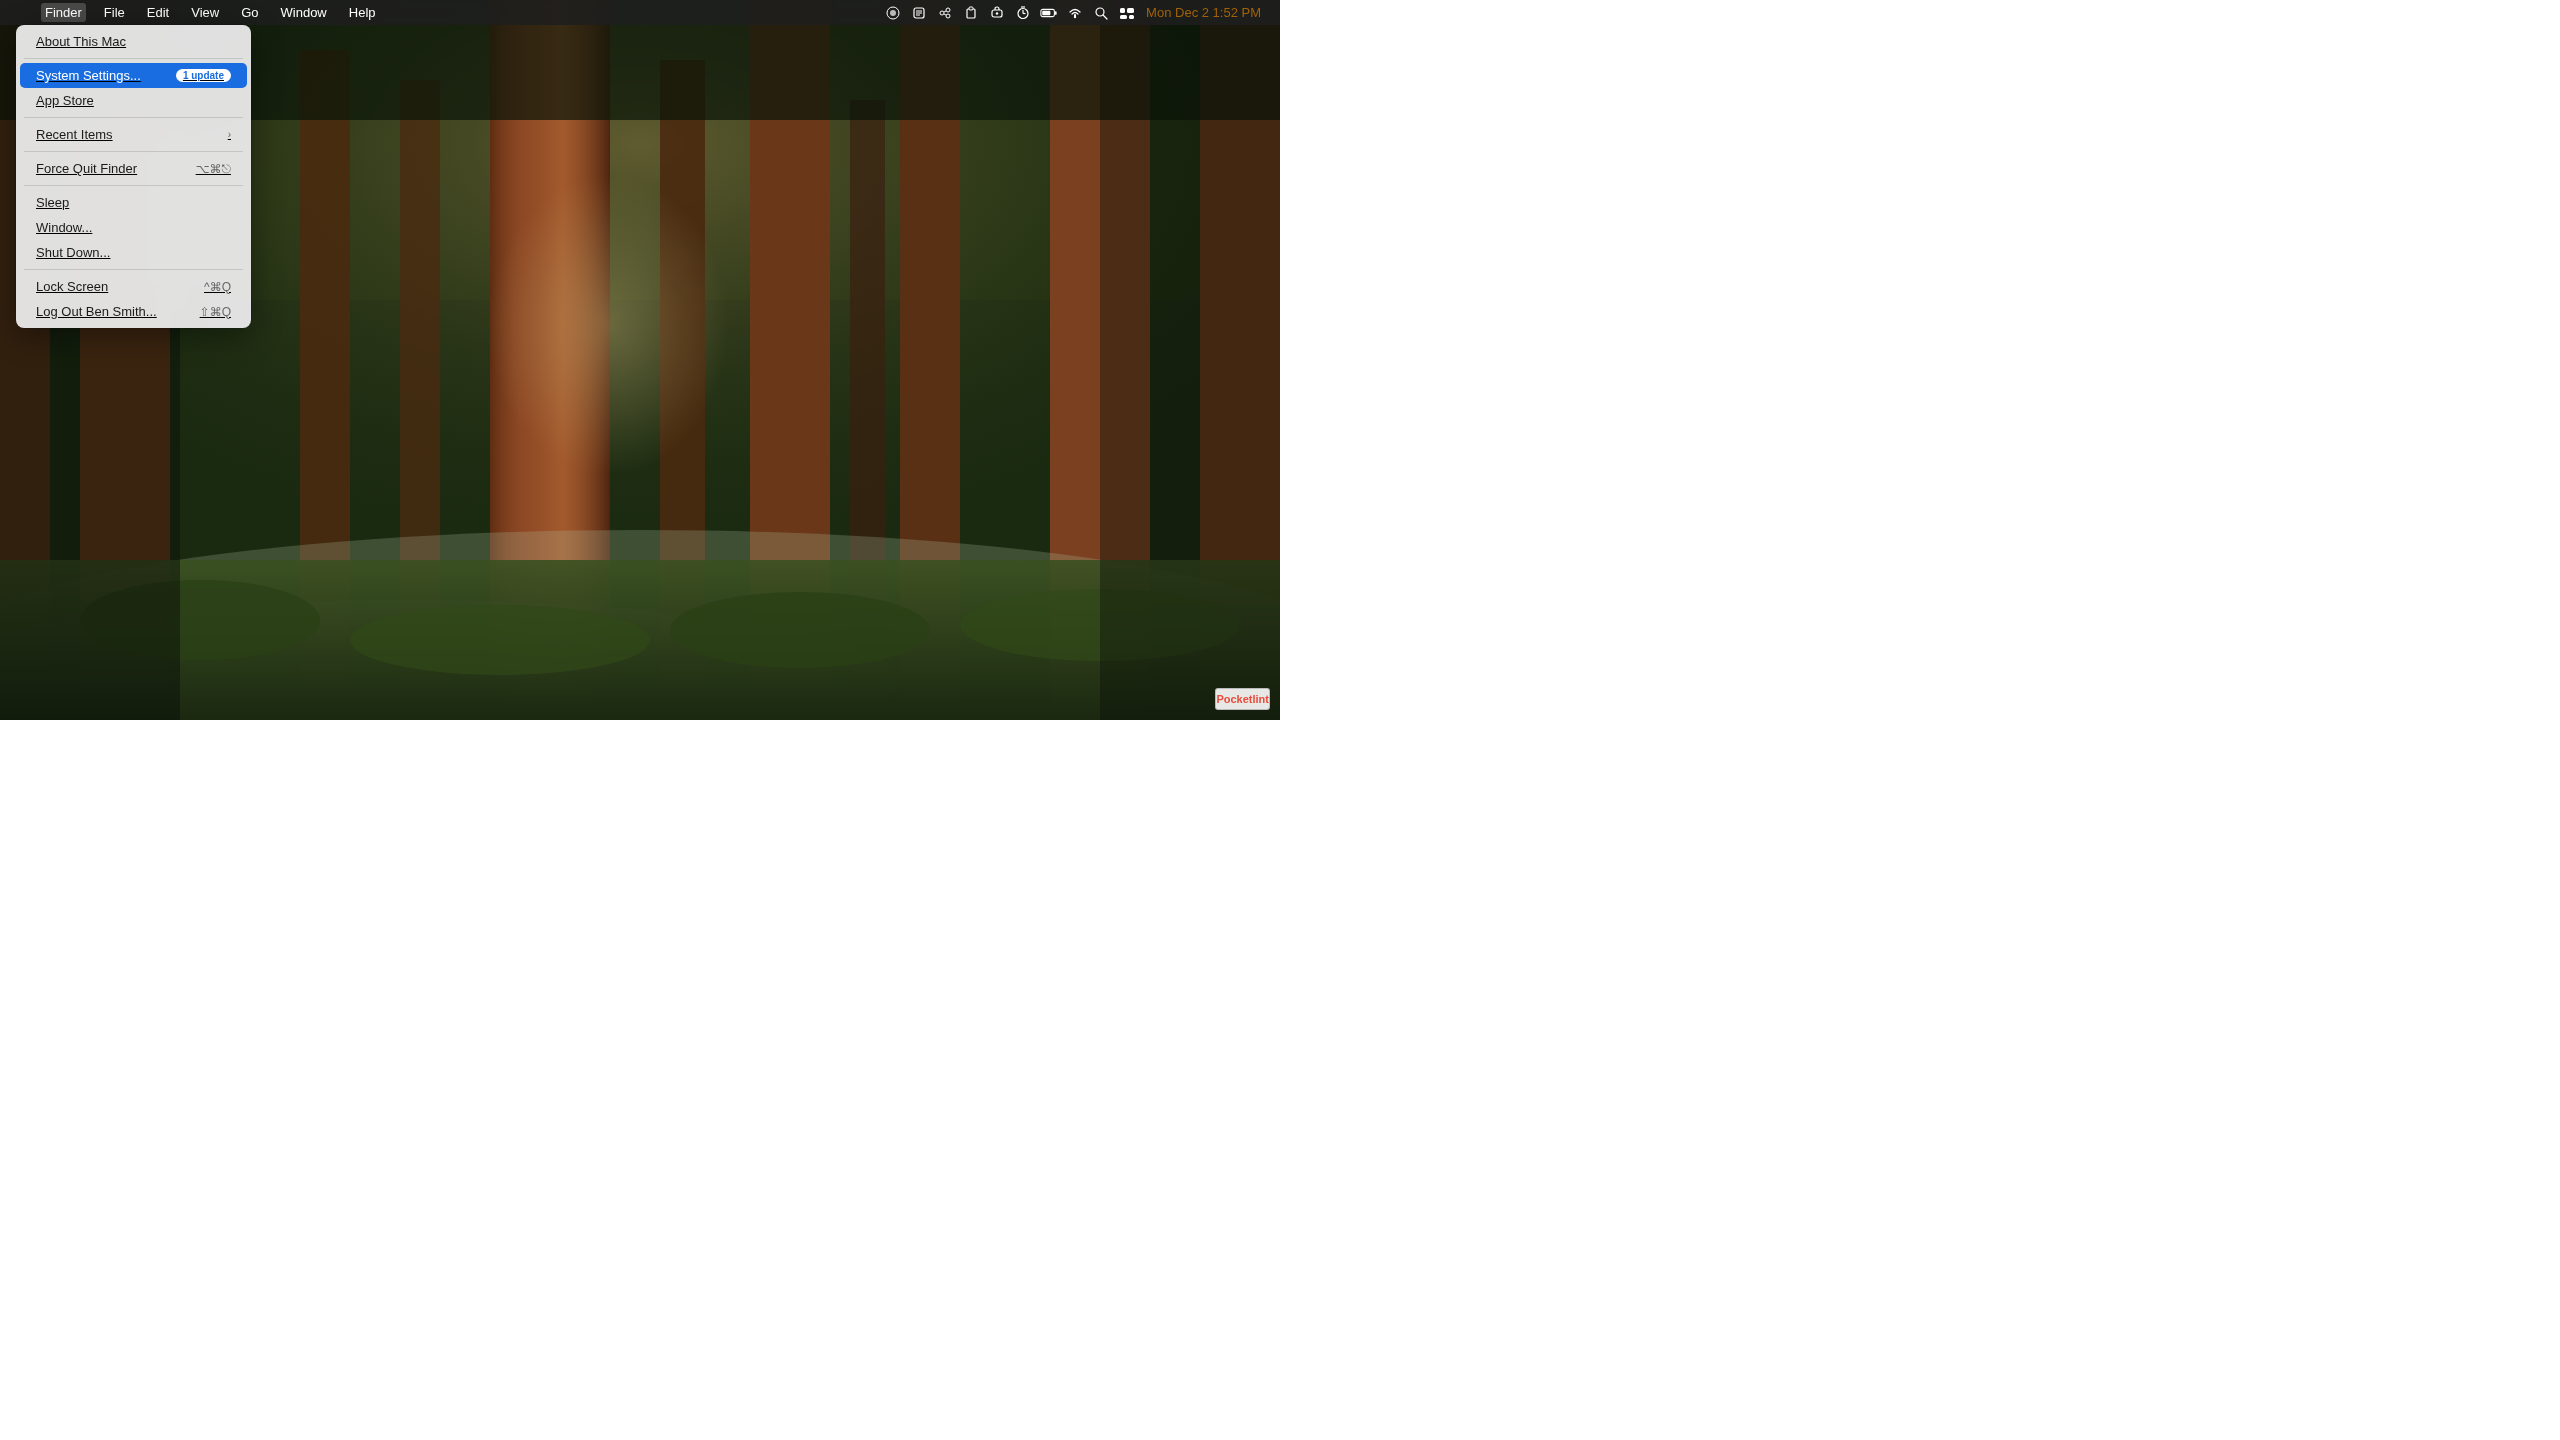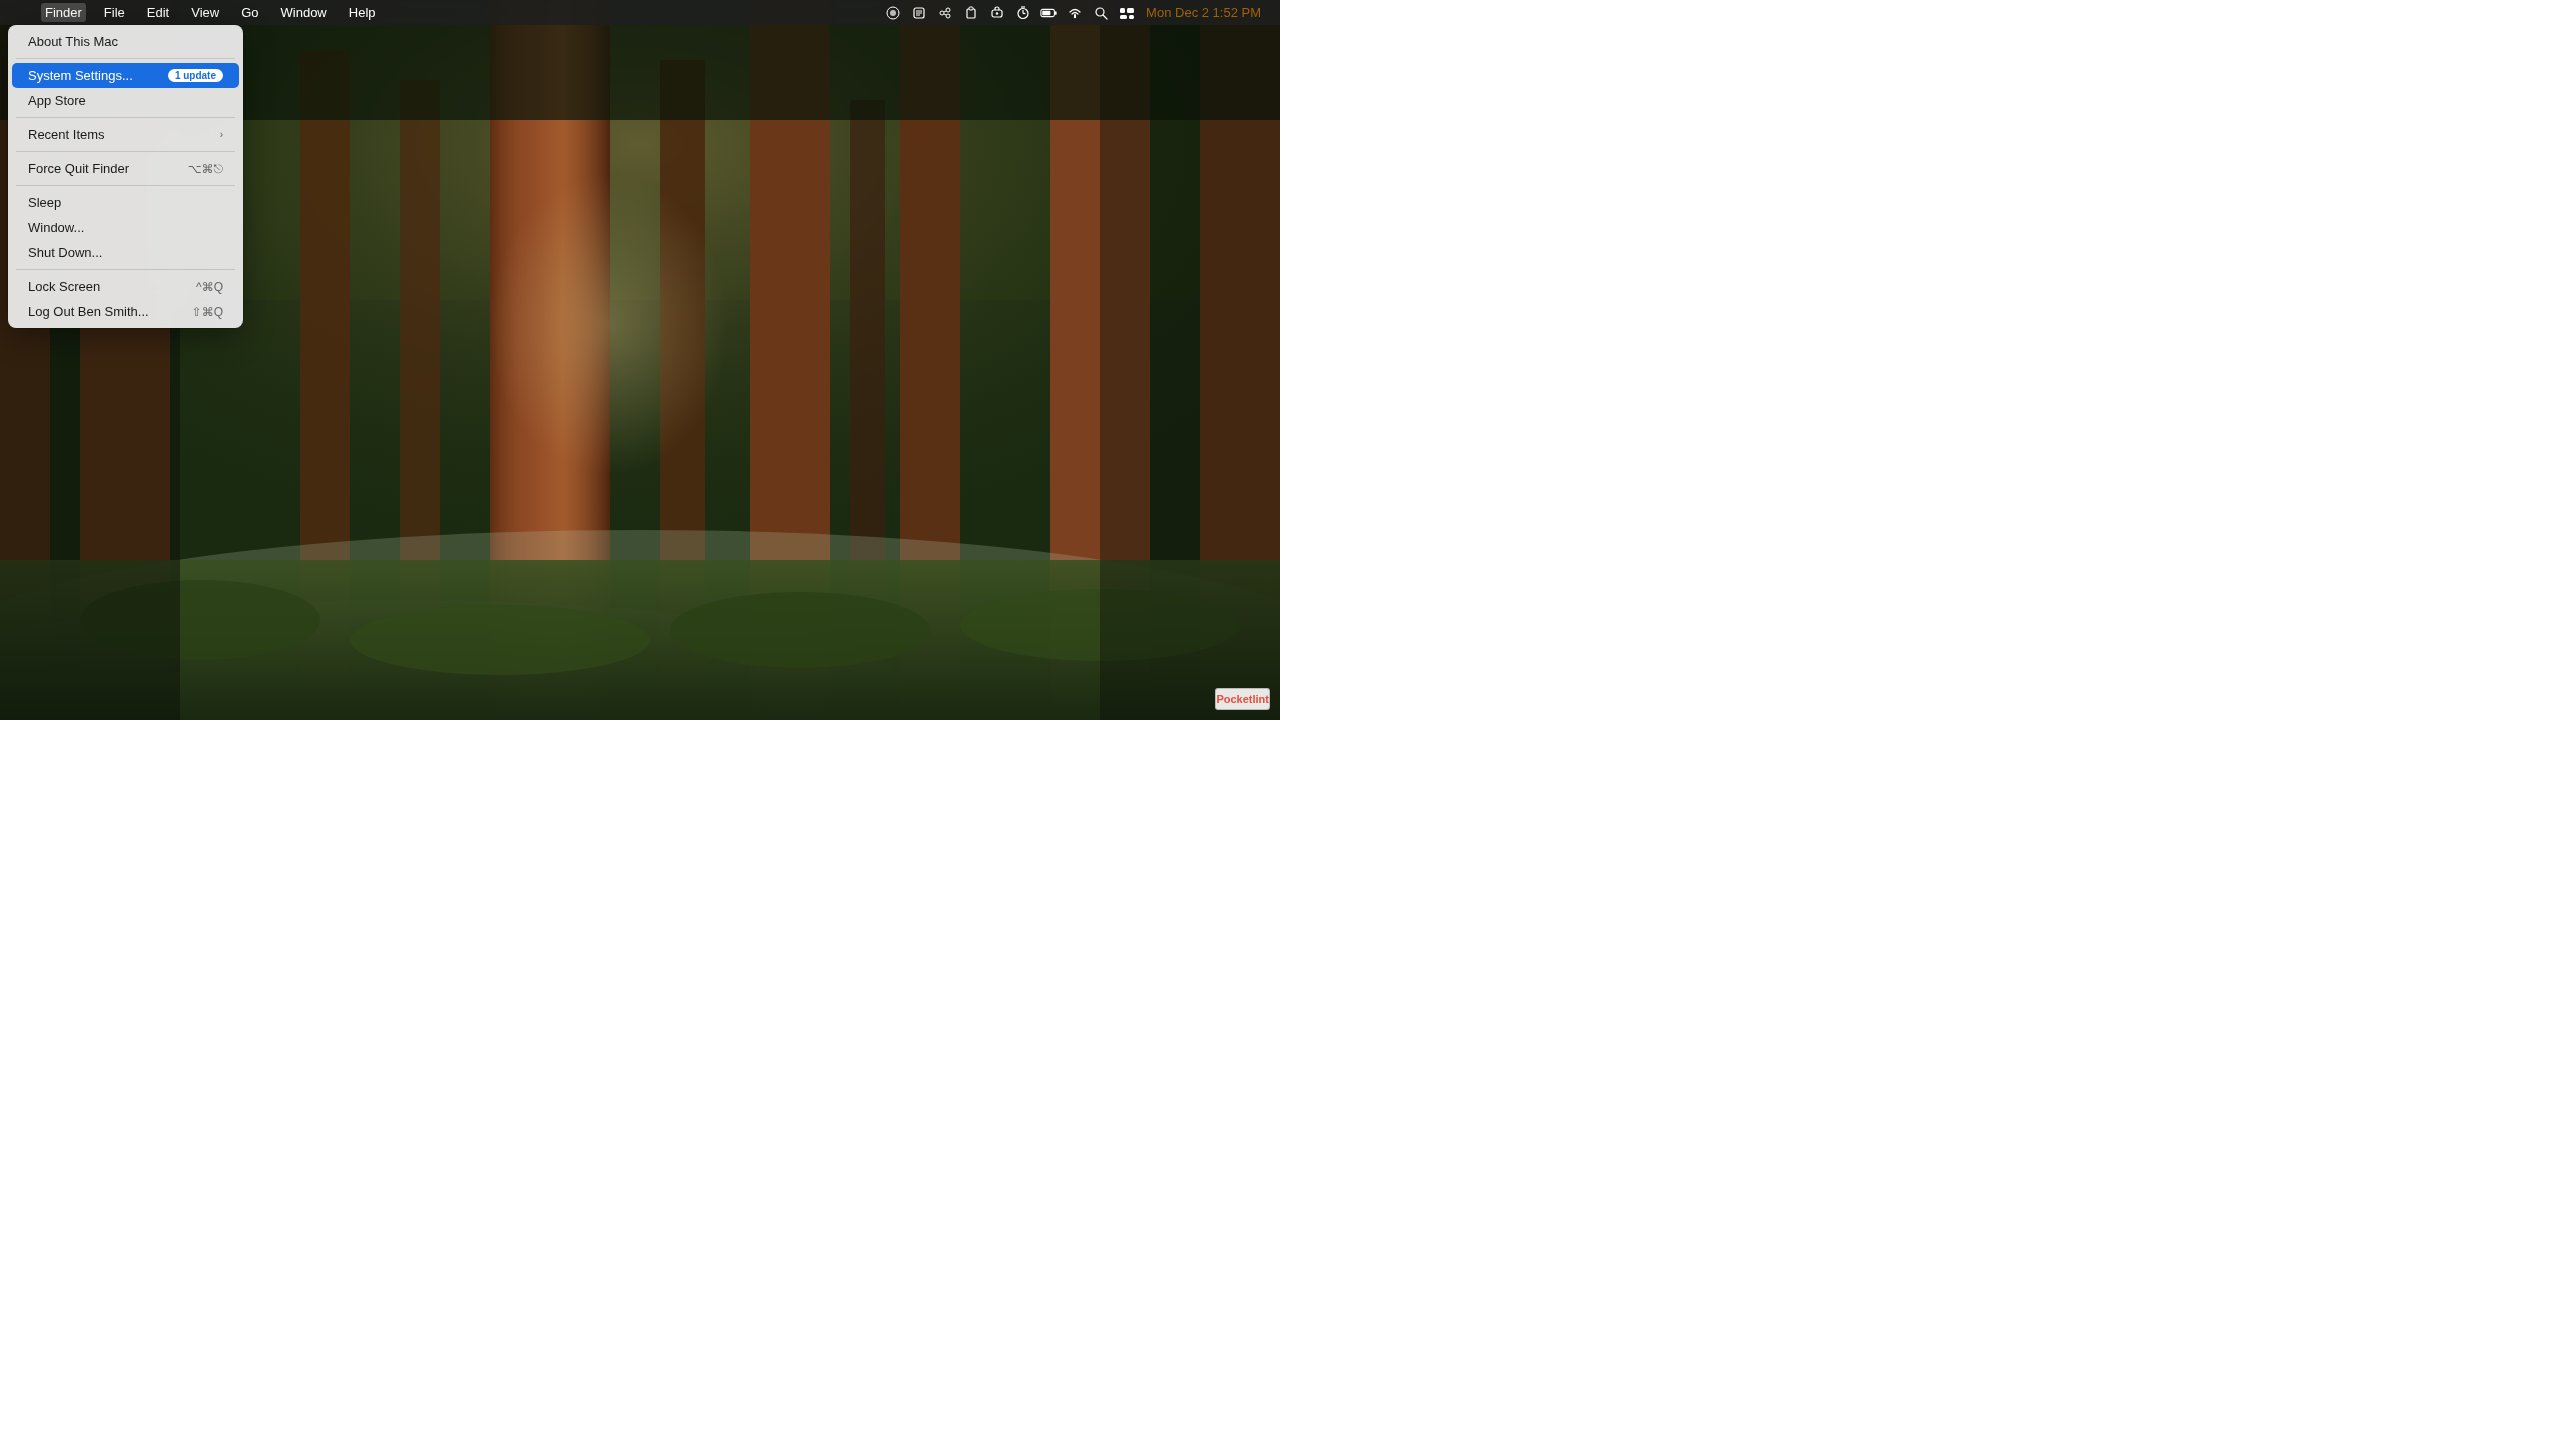--- a/index.html
+++ b/index.html
@@ -91,29 +91,30 @@
     .menubar-time {
       color: #a16207;
       font-size: 13px;
       font-weight: 500;
     }
 
     
     .apple-menu {
       position: absolute;
       top: 25px;
-      left: 8px;
+      left: 16px;
       width: 235px;
       background: rgba(235, 235, 235, 0.95);
       backdrop-filter: blur(20px);
       border-radius: 8px;
       box-shadow: 0 8px 30px rgba(0,0,0,0.4), 0 0 0 0.5px rgba(0,0,0,0.2);
       z-index: 200;
       padding: 4px 0;
       font-size: 13px;
+      text-decoration: underline;
     }
 
     .menu-item {
       display: flex;
       align-items: center;
       justify-content: space-between;
       padding: 5px 16px;
       cursor: pointer;
       color: #1a1a1a;
       position: relative;

